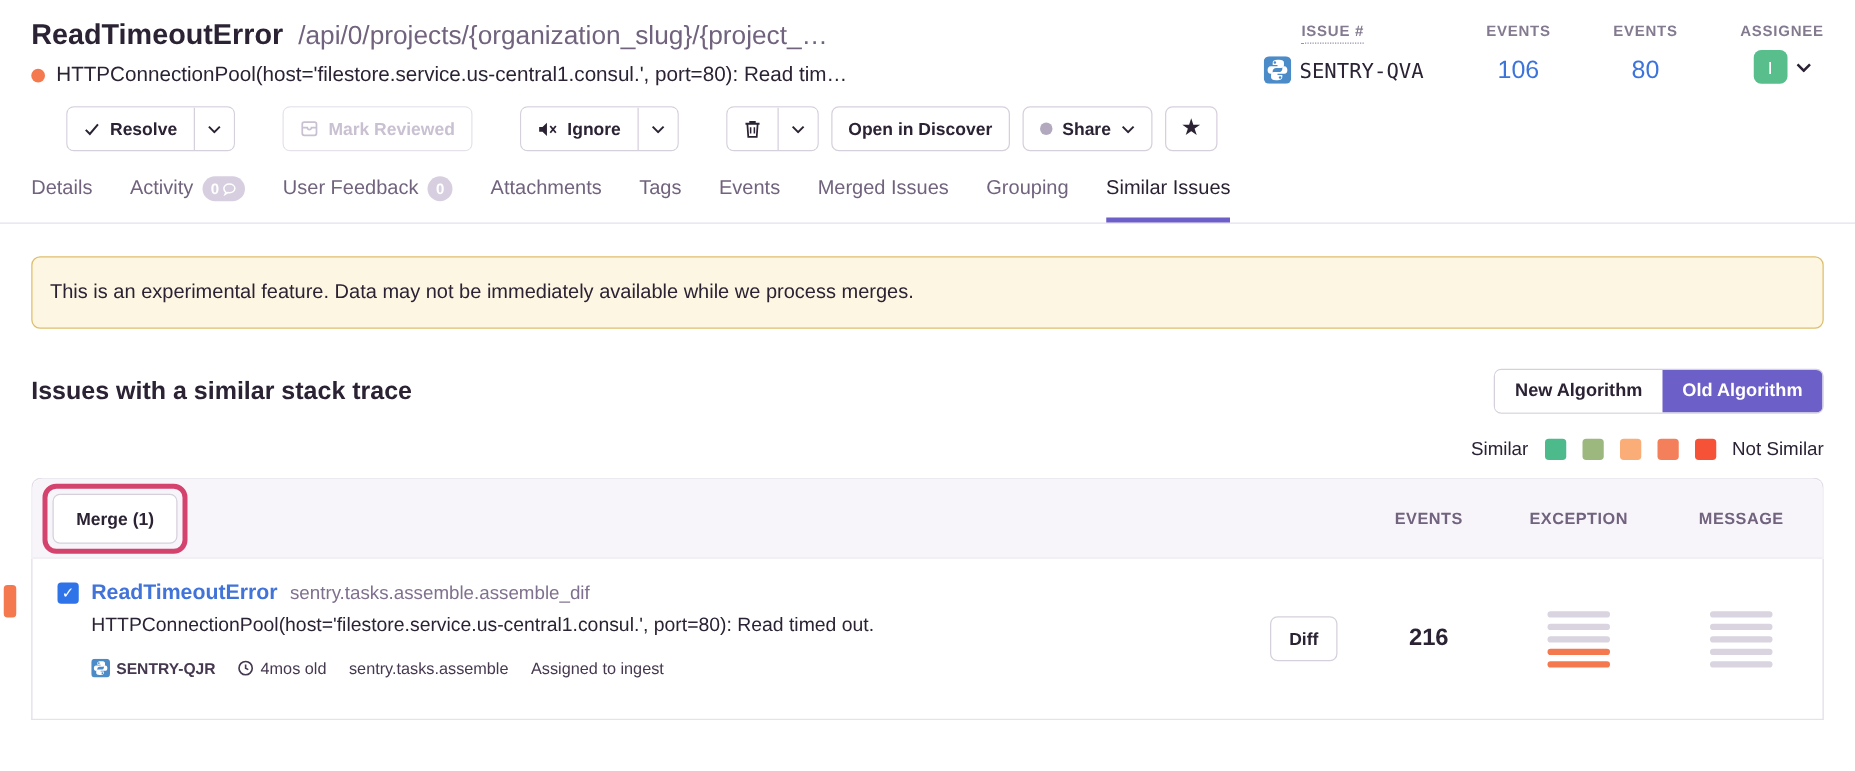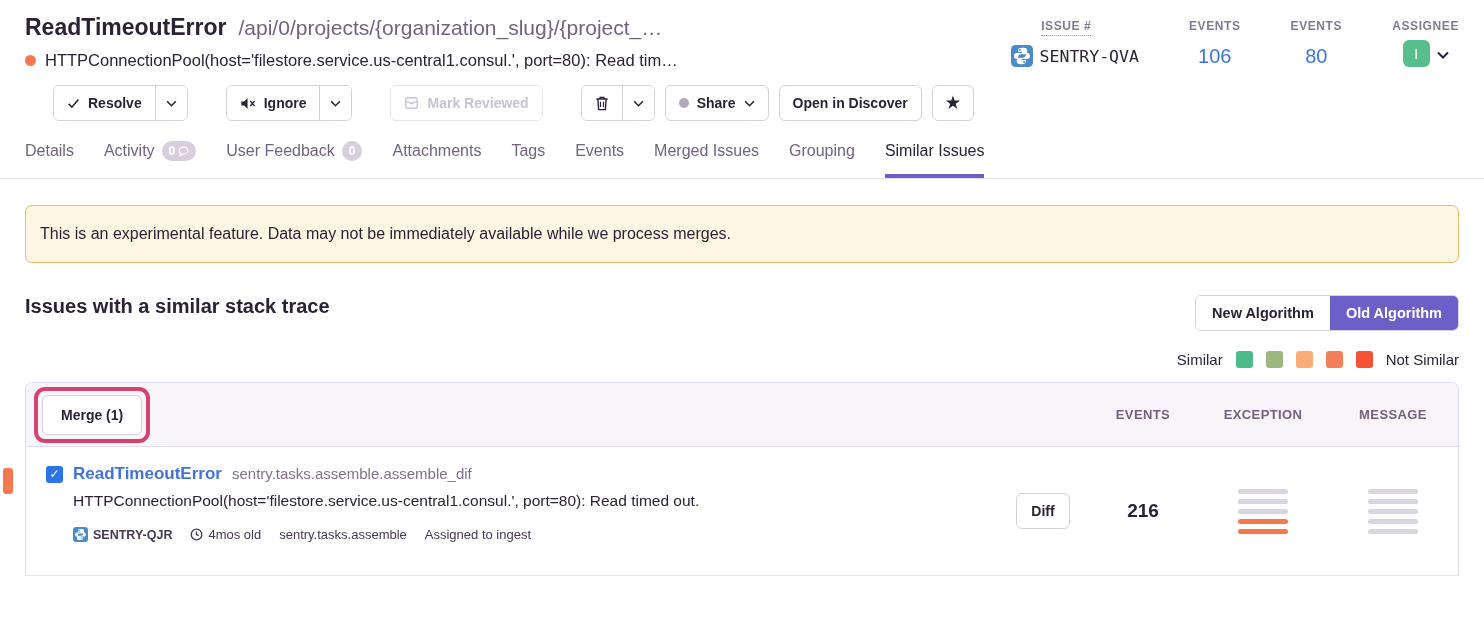--- a/index.html
+++ b/index.html
@@ -44,21 +44,21 @@
     cursor:pointer; border-bottom:4px solid transparent; }
   .tab.active { color:#2B2233; font-weight:500; border-bottom-color:#6C5FC7; }
   .badge { background:#D7CFE0; color:#fff; font-size:12px; font-weight:bold; border-radius:10px;
     height:20px; min-width:20px; padding:0 7px; display:inline-flex; align-items:center; justify-content:center; gap:3px; }
 
   
   .banner { margin:26px 25px 0 25px; height:58px; background:#FDF6E2; border:1px solid #DDBE6C;
     border-radius:7px; display:flex; align-items:center; padding:0 14px; font-size:16px; color:#2B2233; }
 
   
-  .section-head { display:flex; justify-content:space-between; margin:32px 25px 0 25px; }
+  .section-head { display:flex; align-items:center; justify-content:space-between; margin:32px 25px 0 25px; }
   .section-title { font-size:20px; font-weight:bold; color:#2B2233; }
   .toggle { display:flex; border:1px solid #D6D0DC; border-radius:6px; overflow:hidden; height:36px; }
   .toggle-btn { padding:0 16px; font-size:14.5px; font-weight:bold; display:flex; align-items:center;
     background:#fff; color:#2B2233; border:none; cursor:pointer; font-family:inherit; }
   .toggle-btn.active { background:#6C5FC7; color:#fff; }
 
   
   .legend { display:flex; align-items:center; justify-content:flex-end; gap:13px; margin:20px 25px 0 25px;
     font-size:15px; color:#2B2233; }
   .sq { width:17px; height:17px; border-radius:3px; display:inline-block; flex:none; }
@@ -164,77 +164,77 @@
         <span>Resolve</span>
       </button>
       <button class="btn seg">
         <span style="display:inline-flex;">
           <svg width="11" height="7" viewBox="0 0 12 8">
               <path d="M1 1.5l5 5 5-5" stroke="#2B2233" stroke-width="1.8" fill="none"></path>
             </svg>
         </span>
       </button>
     </div>
+    <div class="btn-group disabled">
+      <button class="btn disabled">
+        <span style="display:inline-flex;">
+          <svg width="15" height="14" viewBox="0 0 16 16">
+              <rect x="1.5" y="2" width="13" height="12" rx="1.8" stroke="#C9C1D2" fill="none" stroke-width="1.6"></rect>
+              <path d="M1.5 7h4.6c.2 1.1 1 1.9 1.9 1.9S9.7 8.1 9.9 7h4.6" stroke="#C9C1D2" stroke-width="1.6" fill="none"></path>
+            </svg>
+        </span>
+        <span>Mark Reviewed</span>
+      </button>
+    </div>
     <div class="btn-group">
       <button class="btn">
         <span style="display:inline-flex;">
           <svg width="16" height="13" viewBox="0 0 18 14">
               <path d="M1.5 4.8h3l4-3.8v12l-4-3.8h-3z" fill="#2B2233"></path>
               <path d="M11.5 4l5 6M16.5 4l-5 6" stroke="#2B2233" stroke-width="1.6"></path>
             </svg>
         </span>
         <span>Ignore</span>
       </button>
       <button class="btn seg">
         <span style="display:inline-flex;">
           <svg width="11" height="7" viewBox="0 0 12 8">
               <path d="M1 1.5l5 5 5-5" stroke="#2B2233" stroke-width="1.8" fill="none"></path>
             </svg>
         </span>
       </button>
     </div>
-    <div class="btn-group disabled">
-      <button class="btn disabled">
-        <span style="display:inline-flex;">
-          <svg width="15" height="14" viewBox="0 0 16 16">
-              <rect x="1.5" y="2" width="13" height="12" rx="1.8" stroke="#C9C1D2" fill="none" stroke-width="1.6"></rect>
-              <path d="M1.5 7h4.6c.2 1.1 1 1.9 1.9 1.9S9.7 8.1 9.9 7h4.6" stroke="#C9C1D2" stroke-width="1.6" fill="none"></path>
-            </svg>
-        </span>
-        <span>Mark Reviewed</span>
-      </button>
-    </div>
     <div class="btn-group">
       <button class="btn">
         <span style="display:inline-flex;">
           <svg width="14" height="15" viewBox="0 0 14 16">
               <path d="M1 3.2h12M5 3.2V1.5h4v1.7M2.6 3.2l.8 11.3h7.2l.8-11.3" stroke="#2B2233" stroke-width="1.5" fill="none"></path>
               <path d="M5.4 6.2v5.4M8.6 6.2v5.4" stroke="#2B2233" stroke-width="1.3"></path>
             </svg>
         </span>
       </button>
       <button class="btn seg">
         <span style="display:inline-flex;">
           <svg width="11" height="7" viewBox="0 0 12 8">
               <path d="M1 1.5l5 5 5-5" stroke="#2B2233" stroke-width="1.8" fill="none"></path>
             </svg>
         </span>
       </button>
     </div>
+    <button class="btn btn-single">
+      <span>Open in Discover</span>
+    </button>
     <button class="btn btn-single">
       <span class="share-dot"></span>
       <span>Share</span>
       <span style="display:inline-flex;">
         <svg width="11" height="7" viewBox="0 0 12 8">
             <path d="M1 1.5l5 5 5-5" stroke="#2B2233" stroke-width="1.8" fill="none"></path>
           </svg>
       </span>
-    </button>
-    <button class="btn btn-single">
-      <span>Open in Discover</span>
     </button>
     <button class="btn btn-single">
       <span class="star-glyph">★</span>
     </button>
   </div>
 
   <nav class="tabs">
     <span class="tab">
         <span>Details</span>
       </span>

